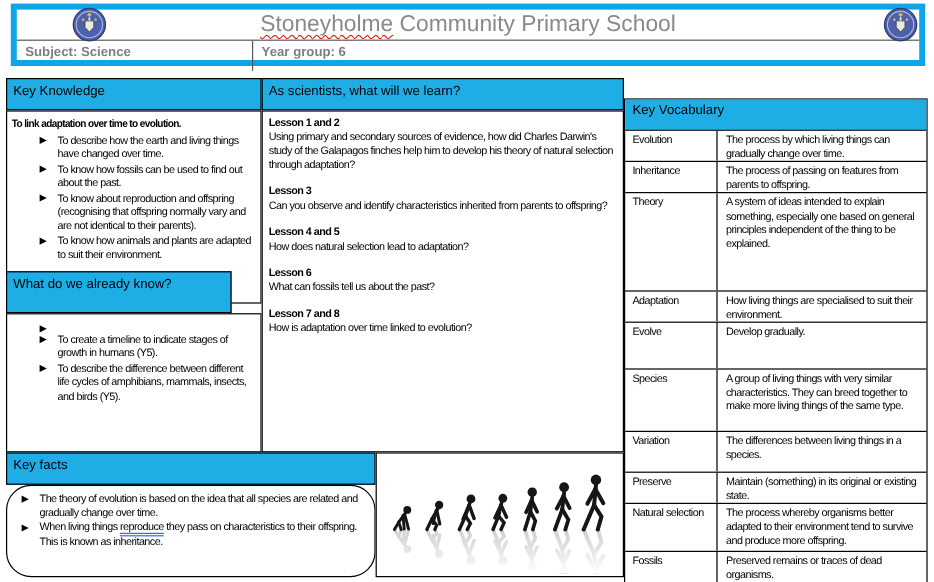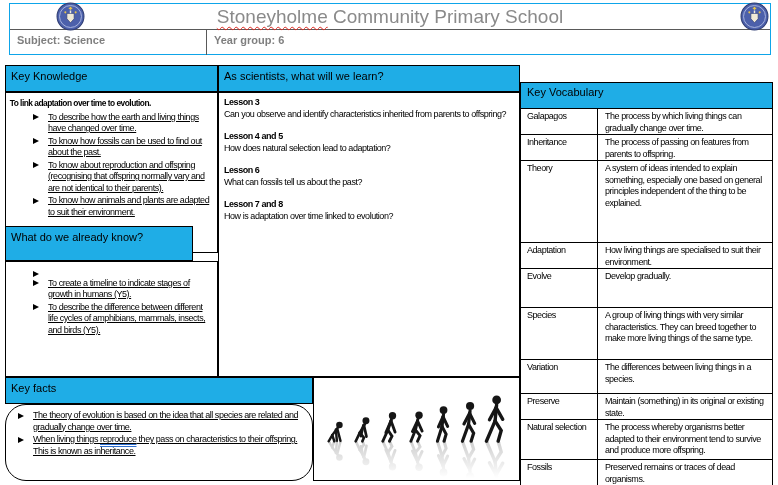--- a/index.html
+++ b/index.html
@@ -7,21 +7,21 @@
   body {
     font-family: "Liberation Sans", "DejaVu Sans", sans-serif;
     color:#000;
     width:778px; height:485px;
     position:relative;
     overflow:hidden;
   }
   .abs { position:absolute; }
 
   
-  .header-table { left:9px; top:3px; width:762px; height:52px; border:1px solid #0ea5e9; }
+  .header-table { left:9px; top:3px; width:762px; height:52px; border:5px solid #0ea5e9; }
   .title-row { position:relative; height:26px; border-bottom:1px solid #595959;
                display:flex; align-items:center; justify-content:center; }
   .school-title { font-size:19px; color:#8a8a8a; letter-spacing:0; white-space:nowrap; }
   .sp-flag { text-decoration:underline; text-decoration-style:wavy; text-decoration-color:#e0261d;
              text-decoration-thickness:1px; text-underline-offset:3px; text-decoration-skip-ink:none; }
   .logo { position:absolute; top:-2px; width:29px; height:29px; z-index:3; }
   .logo.left { left:46px; }
   .logo.right { right:1px; }
   .subject-row { display:grid; grid-template-columns:196px 292px 1fr; height:25px; }
   .subject-cell { font-size:11px; font-weight:bold; color:#7f7f7f; padding:4px 0 0 7px;
@@ -33,21 +33,21 @@
   .sec-head { background:#1fade6; font-size:11px; color:#000; padding:4px 0 0 5px; font-weight:400; }
   .body-text { font-size:9px; letter-spacing:-0.45px; line-height:11.5px; }
 
   .kk-heading { font-weight:bold; white-space:nowrap; transform:scaleX(0.93); transform-origin:0 0;
                 padding:3px 0 1px 4px; letter-spacing:-0.55px; }
   .bullet { display:flex; margin-top:1px; }
   .bullet .mk { flex:none; width:0; height:0; border-left:6px solid #000;
                 border-top:3.5px solid transparent; border-bottom:3.5px solid transparent;
                 margin:2.5px 9px 0 27px; }
   .bullet.tight .mk { margin-left:10px; }
-  .bullet .tx { flex:1; padding-right:4px;text-decoration:underline; }
+  .bullet .tx { flex:1; padding-right:4px; }
 
   .lesson-block { margin:0 0 11px 0; }
   .lesson-label { font-weight:bold; }
   .lessons-body { padding:4px 4px 0 5px; }
   .kk-body, .adk-body { padding-top:2px; }
   .kf-body { padding:4px 2px 0 2px;border-radius:21px; }
 
   .grammar-flag { text-decoration:underline double #2e6fd0; text-underline-offset:2px;
                   text-decoration-skip-ink:none; }
 
@@ -130,20 +130,24 @@
   <div class="bullet">
       <span class="mk"></span>
       <span class="tx">To describe the difference between different life cycles of amphibians, mammals, insects, and birds (Y5).</span>
     </div>
 </div>
 
 <div class="cell sec-head" style="left:218px; top:65px; width:302px; height:27px;">As scientists, what will we learn?</div>
 
 <div class="cell body-text lessons-body" style="left:218px; top:92px; width:302px; height:285px;">
   <div class="lesson-block">
+    <div class="lesson-label">Lesson 1 and 2</div>
+    <div class="lesson-text">Using primary and secondary sources of evidence, how did Charles Darwin's study of the Galapagos finches help him to develop his theory of natural selection through adaptation?</div>
+  </div>
+  <div class="lesson-block">
     <div class="lesson-label">Lesson 3</div>
     <div class="lesson-text">Can you observe and identify characteristics inherited from parents to offspring?</div>
   </div>
   <div class="lesson-block">
     <div class="lesson-label">Lesson 4 and 5</div>
     <div class="lesson-text">How does natural selection lead to adaptation?</div>
   </div>
   <div class="lesson-block">
     <div class="lesson-label">Lesson 6</div>
     <div class="lesson-text">What can fossils tell us about the past?</div>
@@ -235,21 +239,21 @@
     </defs>
     <use href="#figs"></use>
     <use href="#figs" transform="translate(0,120) scale(1,-1)" opacity="0.28"></use>
     <rect x="0" y="61.5" width="190" height="34.5" fill="url(#fadeg)"></rect>
   </svg>
 </div>
 
 <div class="abs vocab-col body-text">
   <div class="vocab-header" style="font-size:11px; letter-spacing:0;">Key Vocabulary</div>
   <div class="vrow" style="flex:0 1 26px;">
-    <div class="vterm">Galapagos</div>
+    <div class="vterm">Evolution</div>
     <div class="vdef">The process by which living things can gradually change over time.</div>
   </div>
   <div class="vrow" style="flex:0 1 26px;">
     <div class="vterm">Inheritance</div>
     <div class="vdef">The process of passing on features from parents to offspring.</div>
   </div>
   <div class="vrow" style="flex:0 1 82px;">
     <div class="vterm">Theory</div>
     <div class="vdef">A system of ideas intended to explain something, especially one based on general principles independent of the thing to be explained.</div>
   </div>

